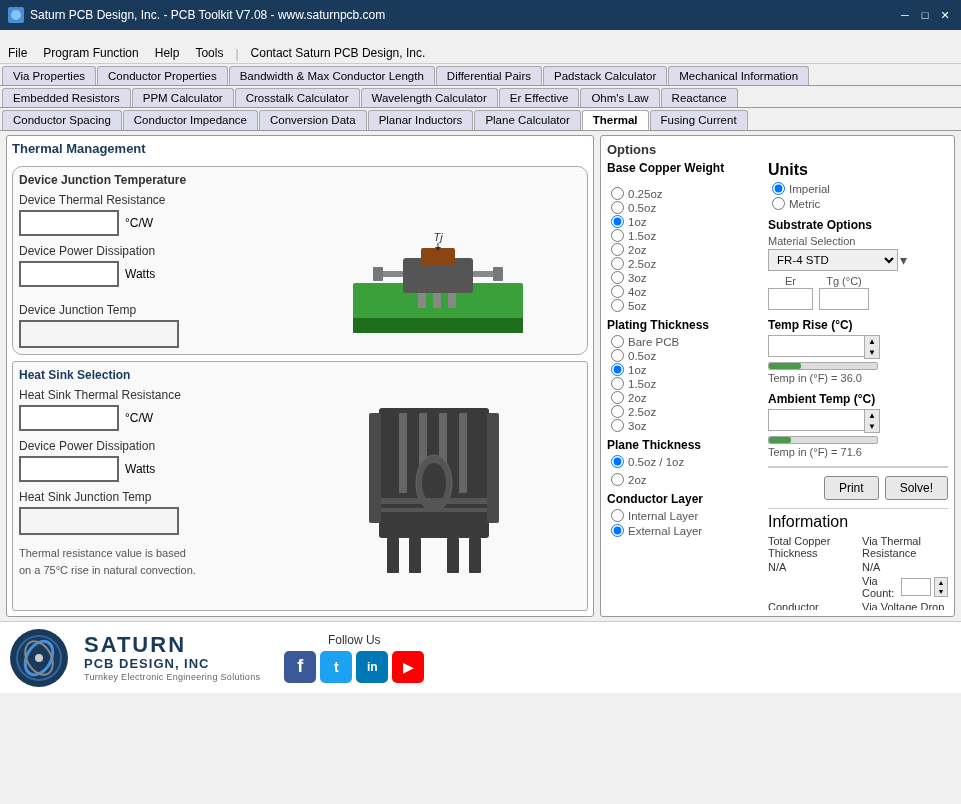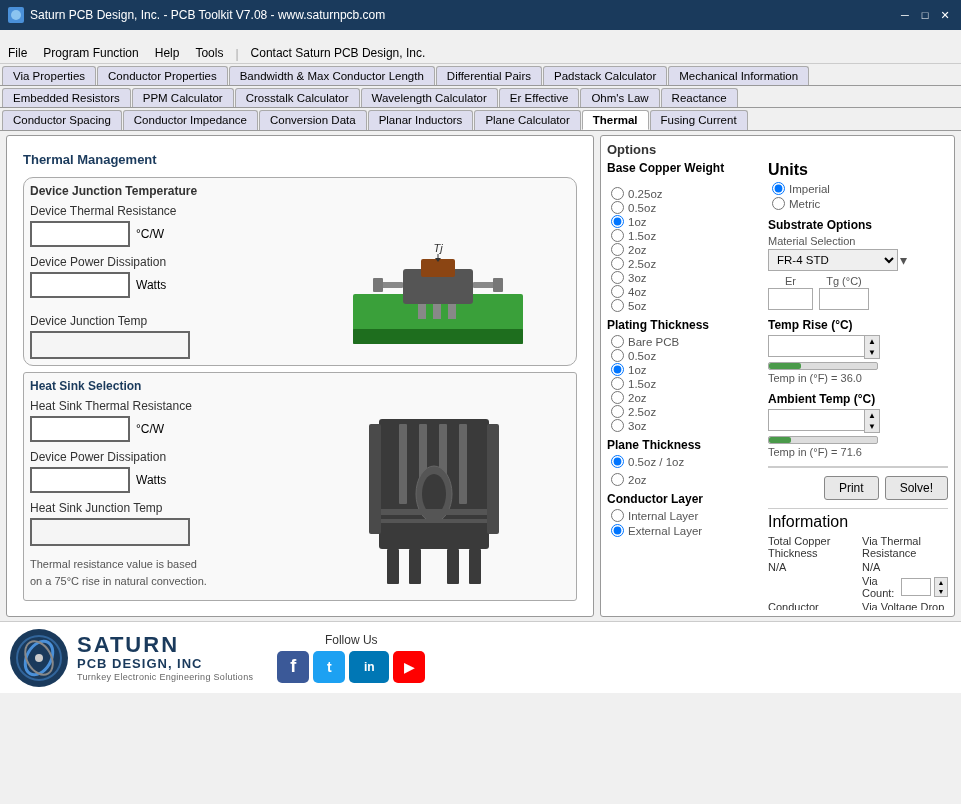--- a/index.html
+++ b/index.html
@@ -76,21 +76,21 @@
   <div class="tab"><span>Conductor Impedance</span></div>
   <div class="tab"><span>Conversion Data</span></div>
   <div class="tab"><span>Planar Inductors</span></div>
   <div class="tab"><span>Plane Calculator</span></div>
   <div class="tab active"><span>Thermal</span></div>
   <div class="tab"><span>Fusing Current</span></div>
 </div>
 
 <div style="display:flex; padding:4px 6px; gap:6px; height:490px;">
 
-  <div style="flex:0 0 588px; border:1px solid #999; background:white; border-radius:3px; padding:16px; display:flex; flex-direction:column; gap:6px;">
+  <div style="flex:0 0 588px; border:1px solid #999; background:white; border-radius:3px; padding:5px; display:flex; flex-direction:column; gap:6px;">
     <div class="section-title">Thermal Management</div>
 
     <div style="border:1px solid #aaa; border-radius:10px; padding:6px; background:#f9f9f9;">
       <div style="font-size:12px; font-weight:bold; margin-bottom:6px; color:#333;">Device Junction Temperature</div>
       <div style="display:flex; gap:16px;">
         <div style="flex:0 0 260px;">
           <div style="font-size:12px; color:#333; margin-bottom:3px;">Device Thermal Resistance</div>
           <div style="display:flex; align-items:center; gap:6px; margin-bottom:8px;">
             <input type="text" class="field-input" style="width: 100px; height: 26px; border: 2px solid rgb(102, 102, 102); padding: 2px 4px; font-size: 14px; font-weight: bold;">
             <span style="font-size:12px;">°C/W</span>
@@ -399,21 +399,21 @@
 
           </div>
         </div>
       </div>
     </div>
   </div>
 </div>
 
 <div style="display:flex; align-items:center; gap:10px; padding:4px 10px; background:white; border-top:1px solid #ccc; height:72px;">
 
-  <div style="display:flex; align-items:center; gap:9px;">
+  <div style="display:flex; align-items:center; gap:16px;">
 
     <div style="width:58px; height:58px; background:#1a3a5c; border-radius:50%; display:flex; align-items:center; justify-content:center; position:relative; overflow:hidden;">
       <svg width="54" height="54" viewBox="0 0 54 54">
         <circle cx="27" cy="27" r="26" fill="#1a3a5c"></circle>
         <ellipse cx="27" cy="27" rx="22" ry="22" fill="none" stroke="#4a90d9" stroke-width="2" opacity="0.5"></ellipse>
         <ellipse cx="27" cy="27" rx="12" ry="18" fill="none" stroke="#4a90d9" stroke-width="3" transform="rotate(30 27 27)"></ellipse>
         <ellipse cx="27" cy="27" rx="12" ry="18" fill="none" stroke="#888" stroke-width="2" transform="rotate(-30 27 27)"></ellipse>
         <circle cx="27" cy="27" r="4" fill="#ccc"></circle>
       </svg>
     </div>
@@ -422,17 +422,17 @@
       <div style="font-size:13px; font-weight:700; color:#1a3a5c; letter-spacing:1px; line-height:1.1;">PCB DESIGN, INC</div>
       <div style="font-size:9px; color:#666; letter-spacing:0.3px;">Turnkey Electronic Engineering Solutions</div>
     </div>
   </div>
 
   <div style="display:flex; flex-direction:column; align-items:center; gap:4px; margin-left:14px;">
     <span style="font-size:12px; color:#333;">Follow Us</span>
     <div style="display:flex; gap:4px;">
       <div style="width:32px; height:32px; border-radius:5px; background:#3b5998; display:flex; align-items:center; justify-content:center; font-size:18px; font-weight:900; color:white; cursor:pointer;">f</div>
       <div style="width:32px; height:32px; border-radius:5px; background:#1da1f2; display:flex; align-items:center; justify-content:center; font-size:14px; font-weight:700; color:white; cursor:pointer;">t</div>
-      <div style="width:40px; height:32px; border-radius:5px; background:#0077b5; display:flex; align-items:center; justify-content:center; font-size:12px; font-weight:700; color:white; cursor:pointer;">in</div>
+      <div style="width:32px; height:32px; border-radius:5px; background:#0077b5; display:flex; align-items:center; justify-content:center; font-size:12px; font-weight:700; color:white; cursor:pointer;">in</div>
       <div style="width:32px; height:32px; border-radius:5px; background:#ff0000; display:flex; align-items:center; justify-content:center; font-size:14px; color:white; cursor:pointer;">▶</div>
     </div>
   </div>
 </div>
 
 </body></html>

